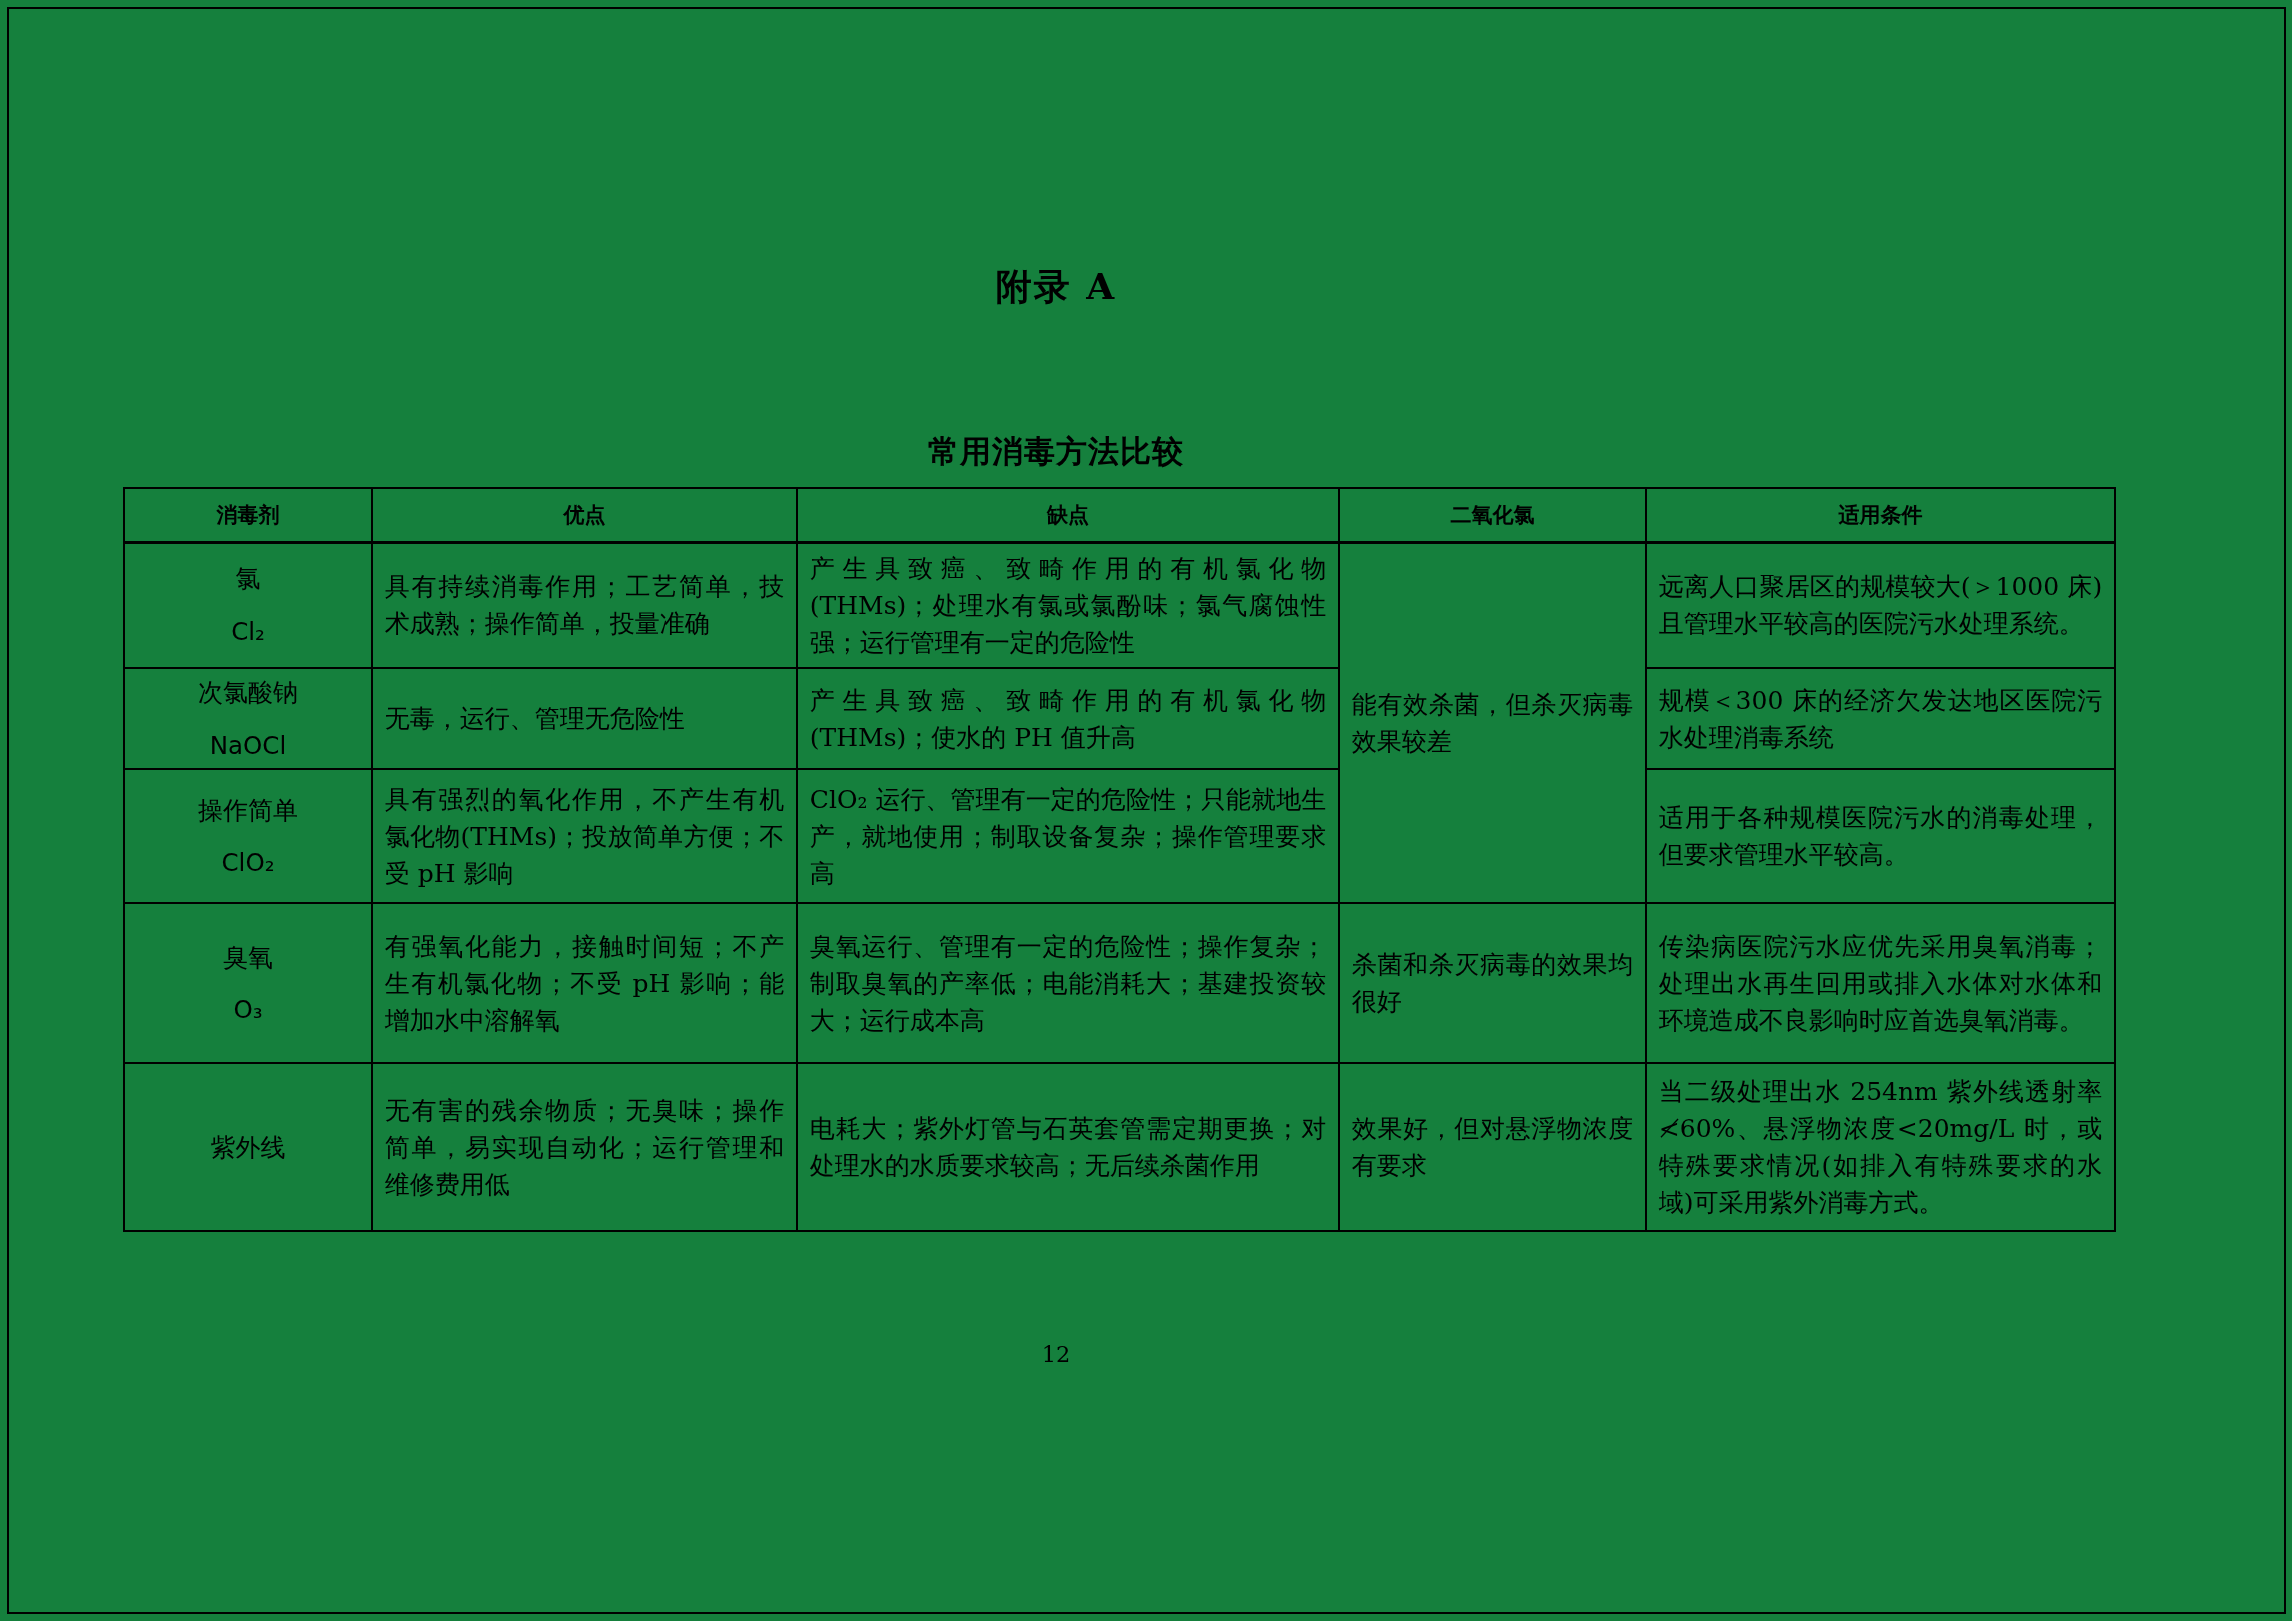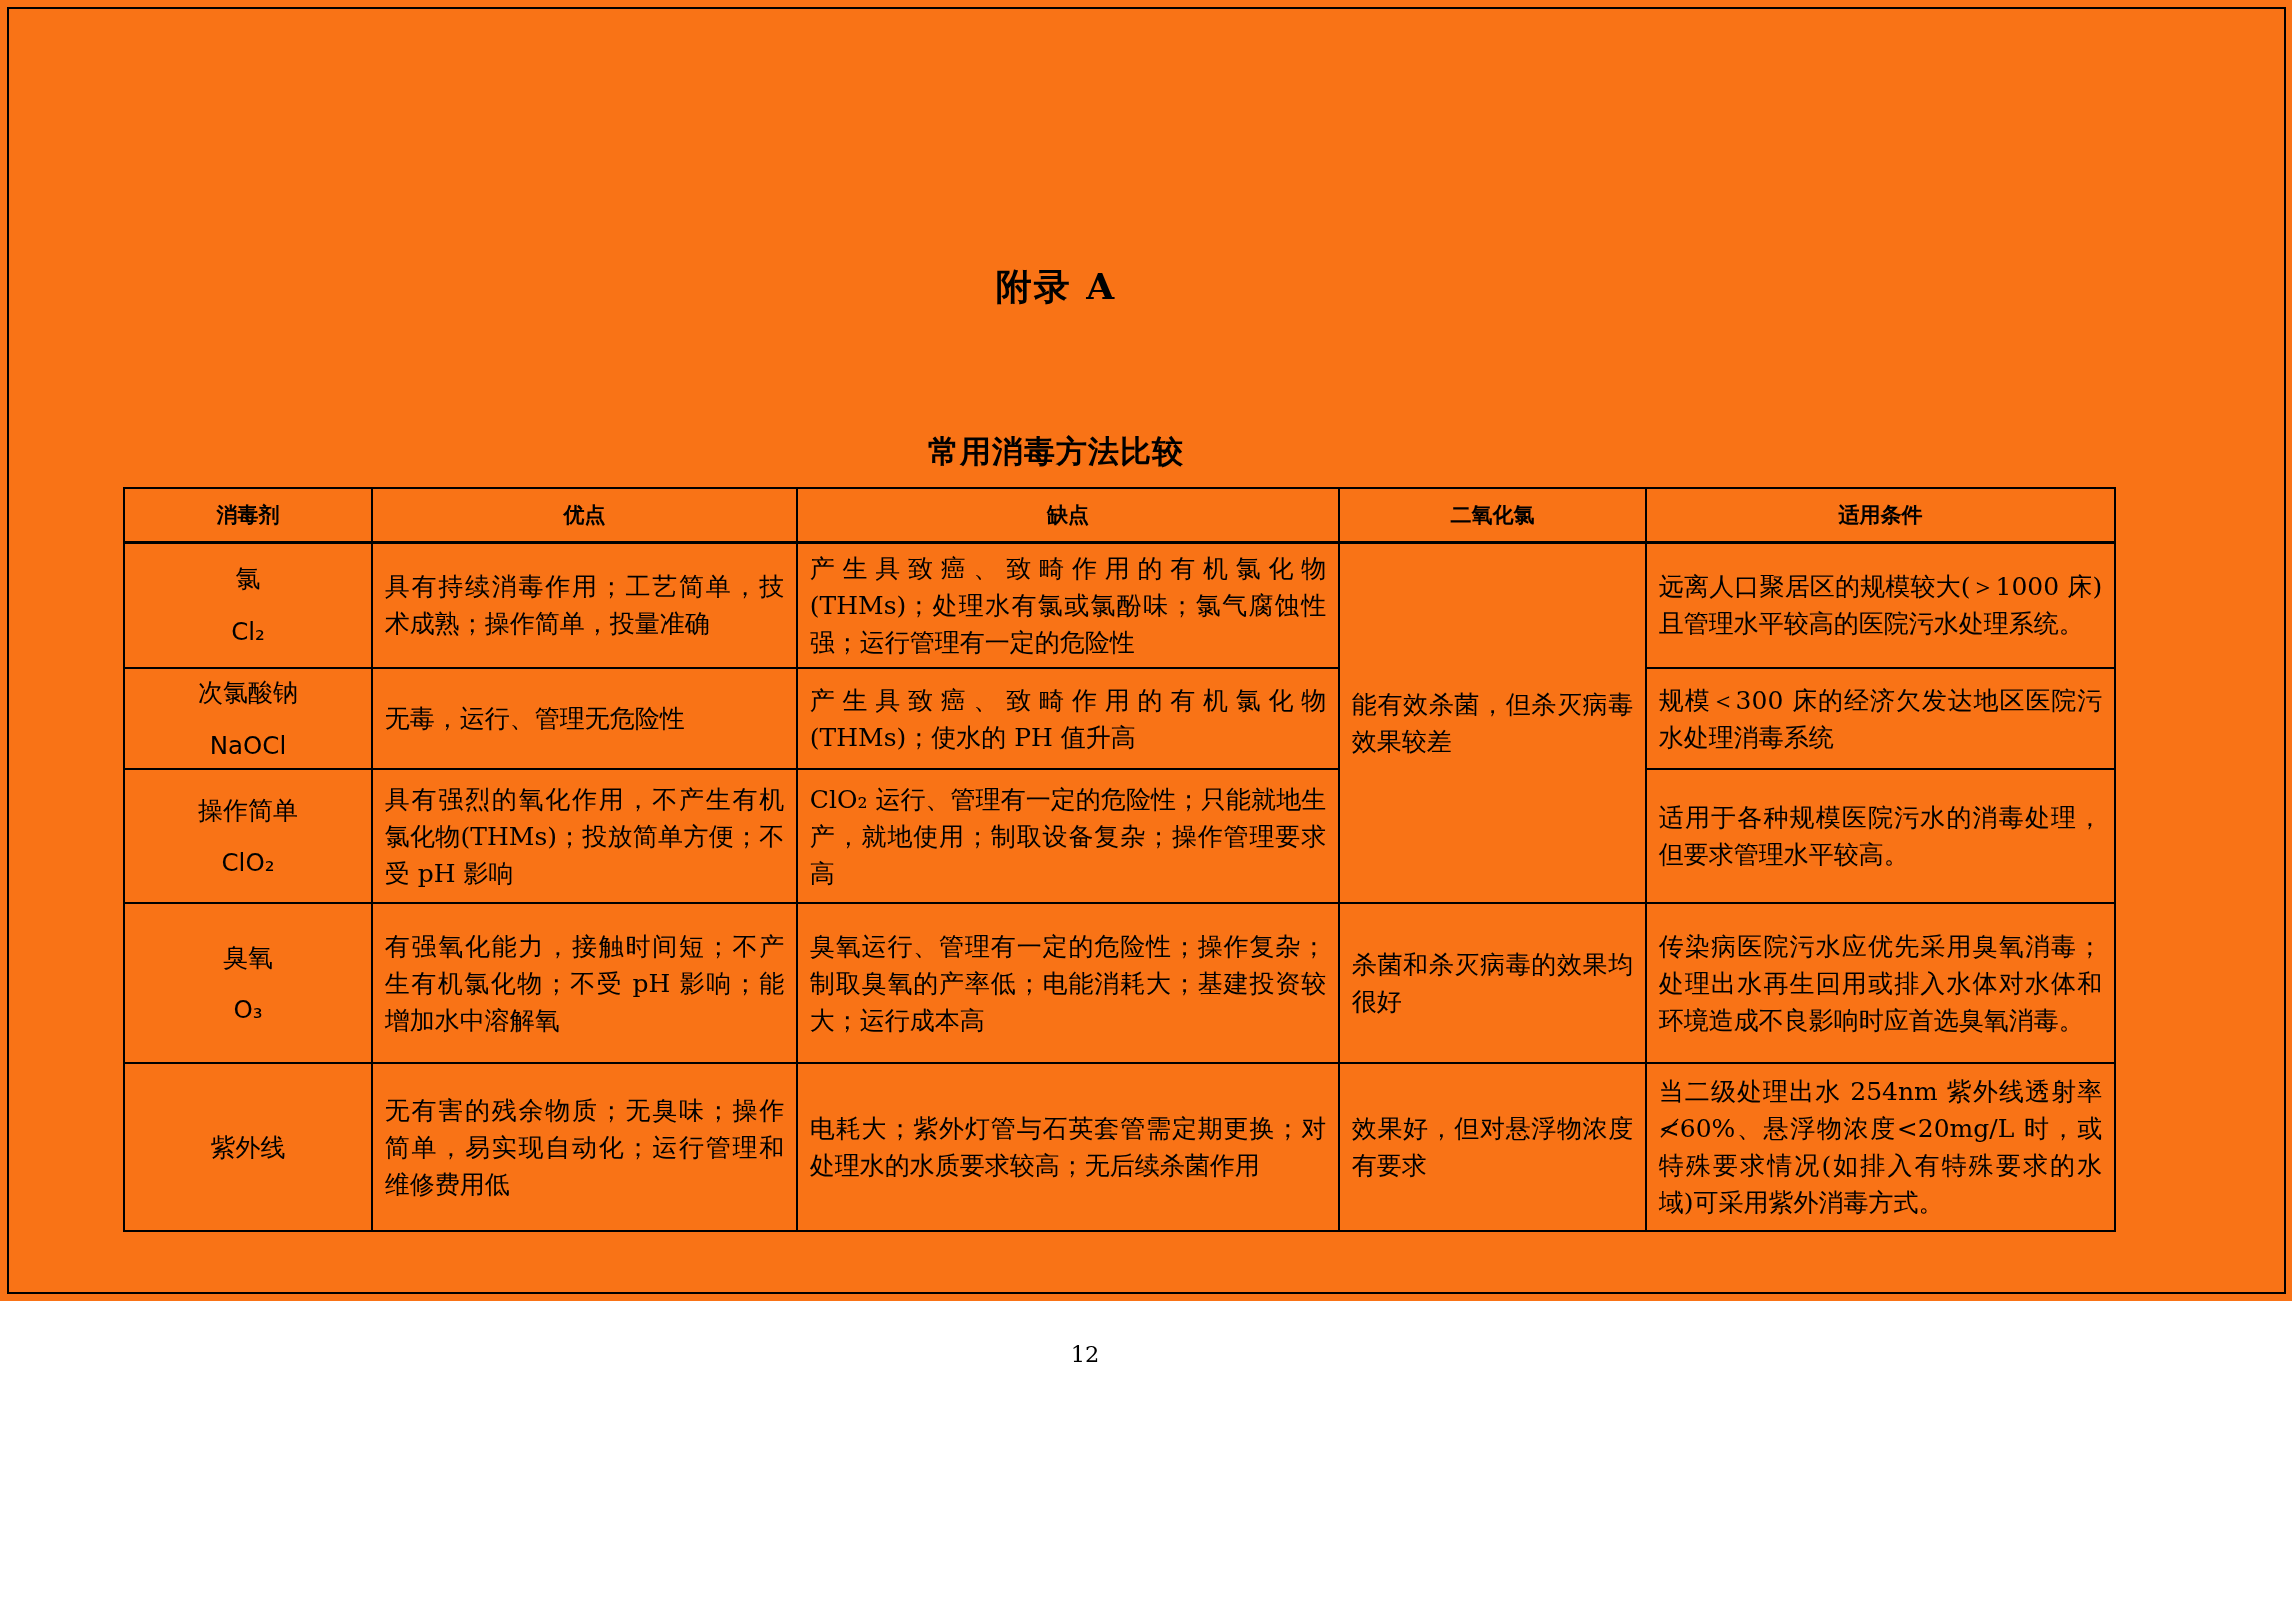--- a/index.html
+++ b/index.html
@@ -9,22 +9,22 @@
     width: 2293px;
     height: 1621px;
     position: relative;
     font-family: "DejaVu Serif", "Liberation Serif", serif;
     color: #000000;
   }
   .page {
     position: absolute;
     left: 0; top: 0;
     width: 2293px;
-    height: 1301px;
-    background: #f97316;
+    height: 1621px;
+    background: #15803d;
     text-decoration: underline;
   }
   .page-border {
     position: absolute;
     left: 6.9px; top: 6.9px; right: 6.9px; bottom: 6.9px;
     border: 2.9px solid #000000;
     pointer-events: none;
   }
   .content {
     position: absolute;
@@ -94,21 +94,20 @@
     text-align: justify;
     text-justify: inter-character;
   }
   .page-number {
     position: absolute;
     top: 1341px;
     width: 100%;
     text-align: center;
     font-size: 22.5px;
     font-family: "DejaVu Serif", serif;
-    padding-left: 29px;
   }
 </style>
 </head>
 <body>
 
 <div class="page">
   <div class="page-border"></div>
 
   <div class="content">
 

